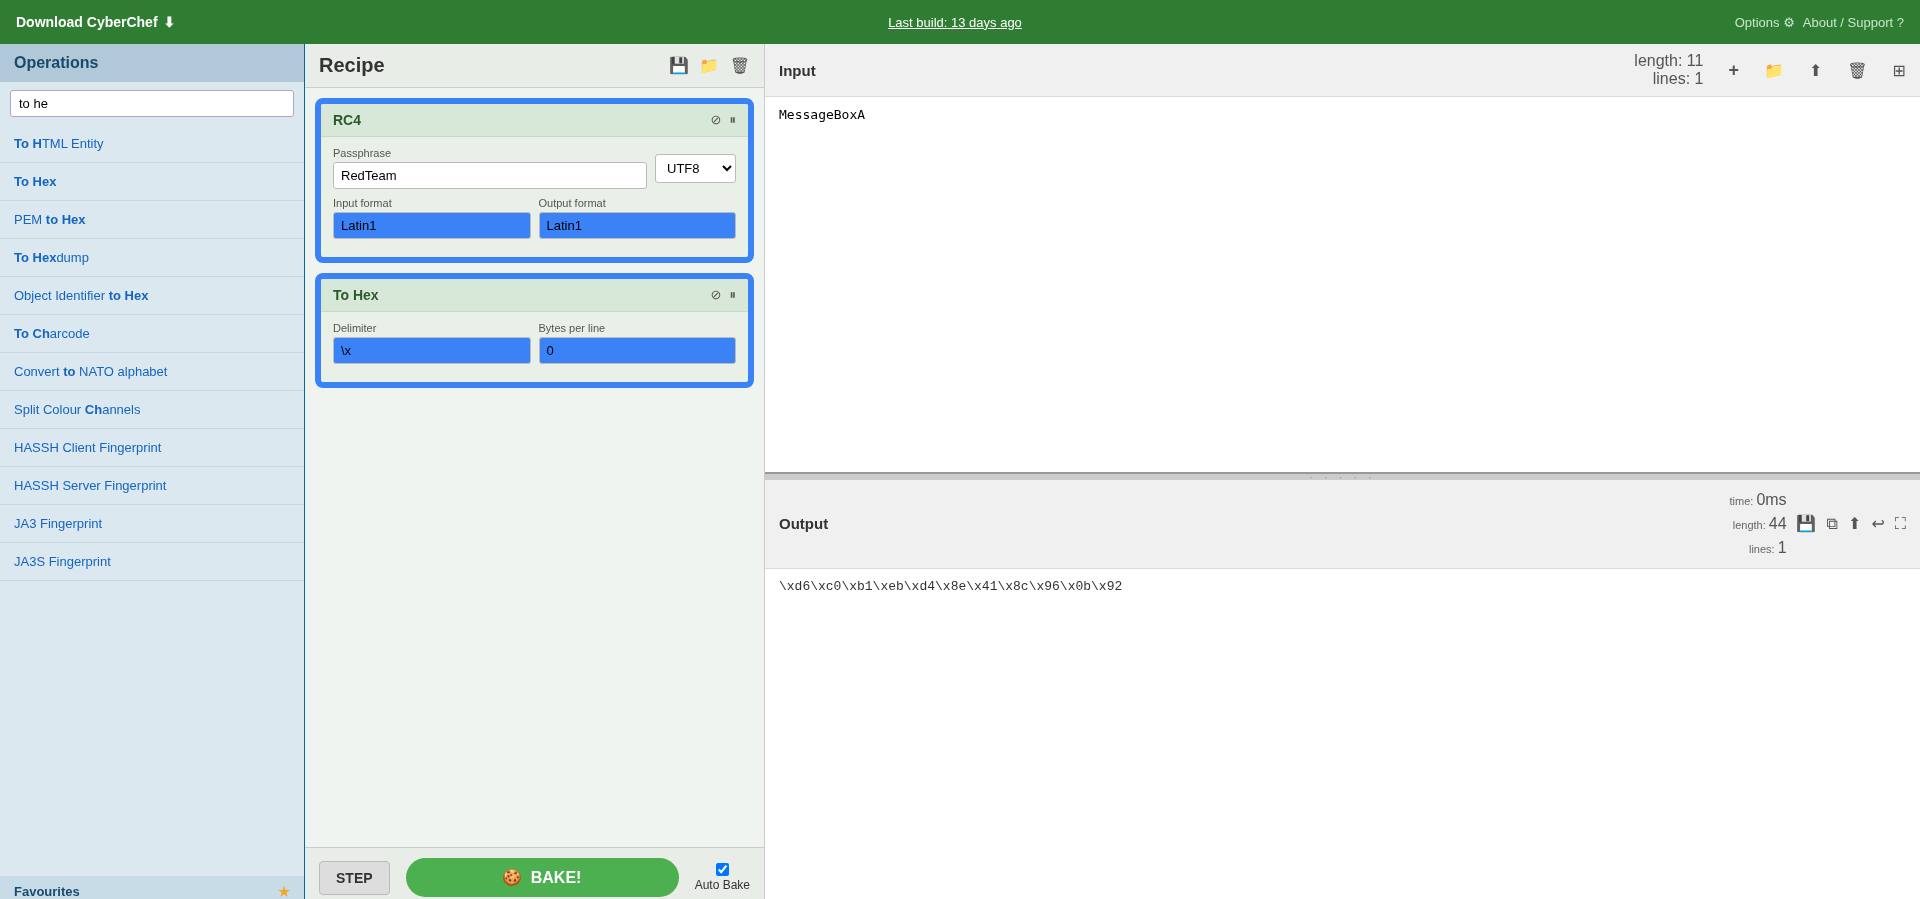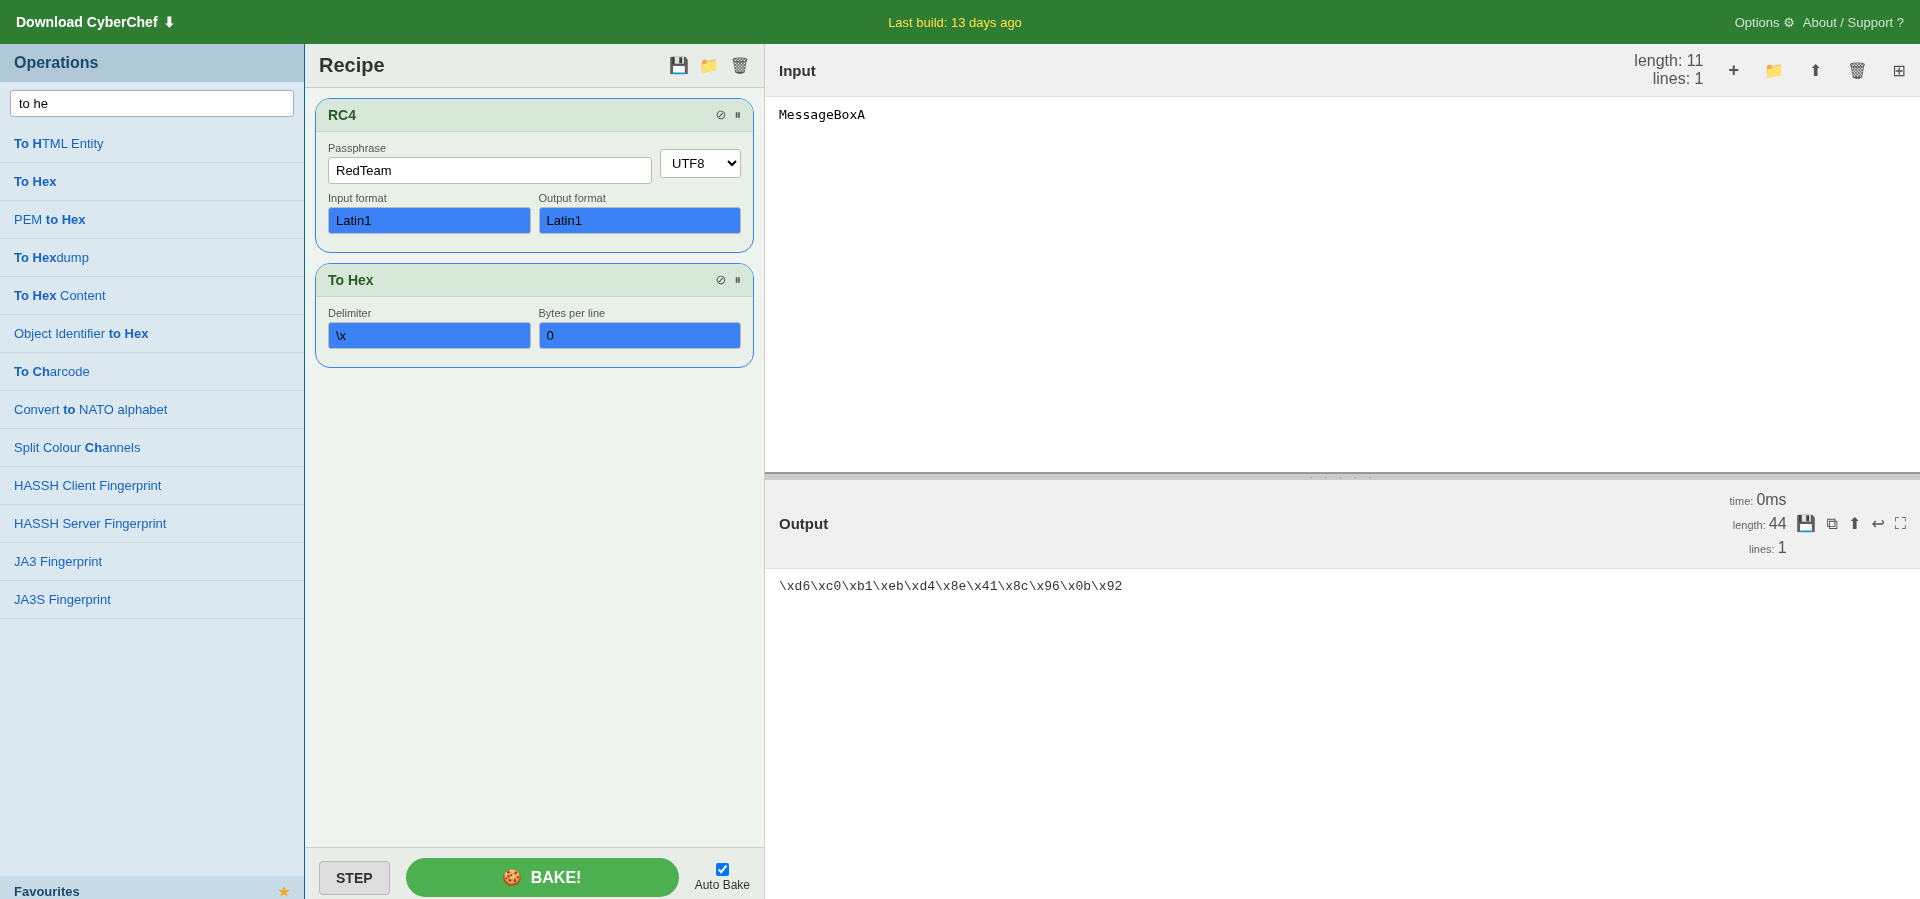--- a/index.html
+++ b/index.html
@@ -9,21 +9,21 @@
     #topbar {
       height: 44px;
       background: #2e7d32;
       display: flex;
       align-items: center;
       justify-content: space-between;
       padding: 0 16px;
       color: white;
     }
     #topbar .left { display: flex; align-items: center; gap: 6px; font-weight: bold; font-size: 14px; }
-    #topbar .center { font-size: 13px; color: #fde047; }
+    #topbar .center { font-size: 13px; color: #ffffff; text-decoration: underline; }
     #topbar .right { display: flex; align-items: flex-end; gap: 8px; font-size: 13px; }
     #topbar .right span { cursor: pointer; color: #c8e6c9; }
 
     
     #main-layout {
       display: flex;
       height: calc(100vh - 36px);
     }
 
     
@@ -108,22 +108,22 @@
     }
     #recipe-content {
       flex: 1;
       overflow-y: auto;
       padding: 10px;
     }
 
     
     .recipe-card {
       background: #e8f0e8;
-      border: 1px solid #3b82f6;
-      border-radius: 15px;
+      border: 6px solid #3b82f6;
+      border-radius: 8px;
       margin-bottom: 10px;
       overflow: hidden;
     }
     .recipe-card-header {
       display: flex;
       align-items: center;
       justify-content: space-between;
       padding: 8px 12px;
       background: #d8e8d8;
       border-bottom: 1px solid #c8d8c8;
@@ -323,23 +323,20 @@
       </div>
 
       <div class="op-item">
         PEM <span class="bold">to Hex</span>
       </div>
 
       <div class="op-item">
         <span class="bold">To Hex</span>dump
       </div>
 
-      <div class="op-item">
-        <span class="bold">To Hex</span> Content
-      </div>
 
       <div class="op-item">
         Object Identifier <span class="bold">to Hex</span>
       </div>
 
       <div class="op-item">
         <span class="bold">To Ch</span>arcode
       </div>
 
       <div class="op-item">

